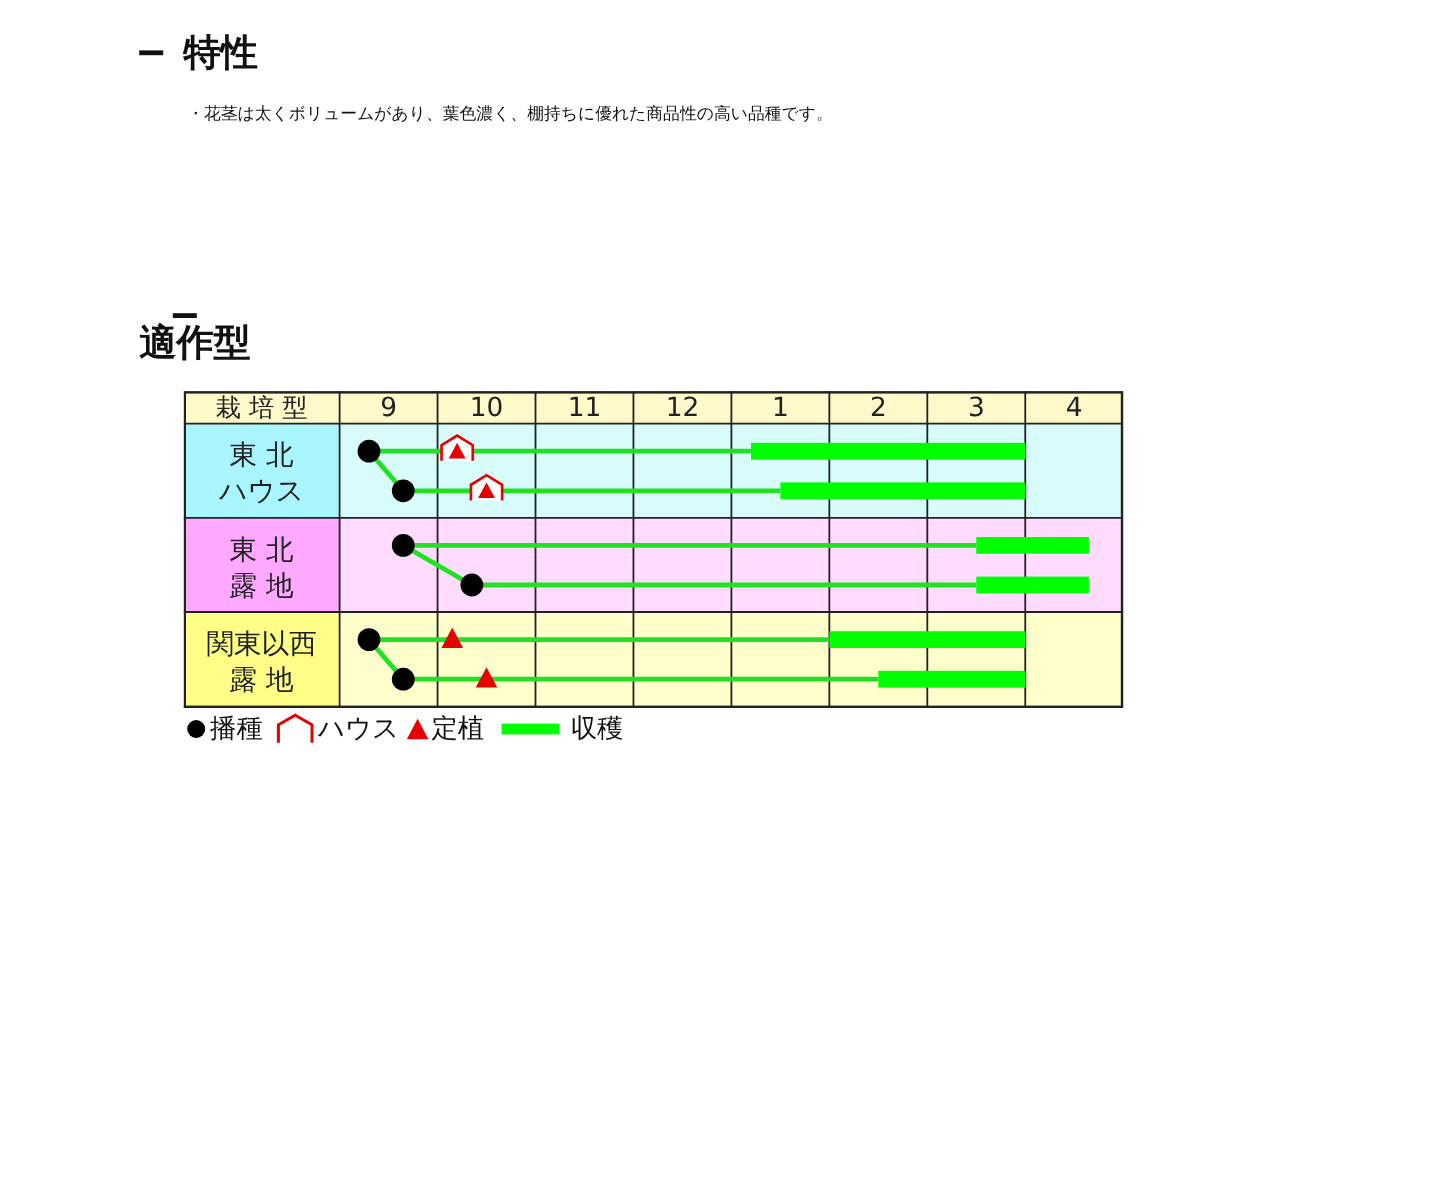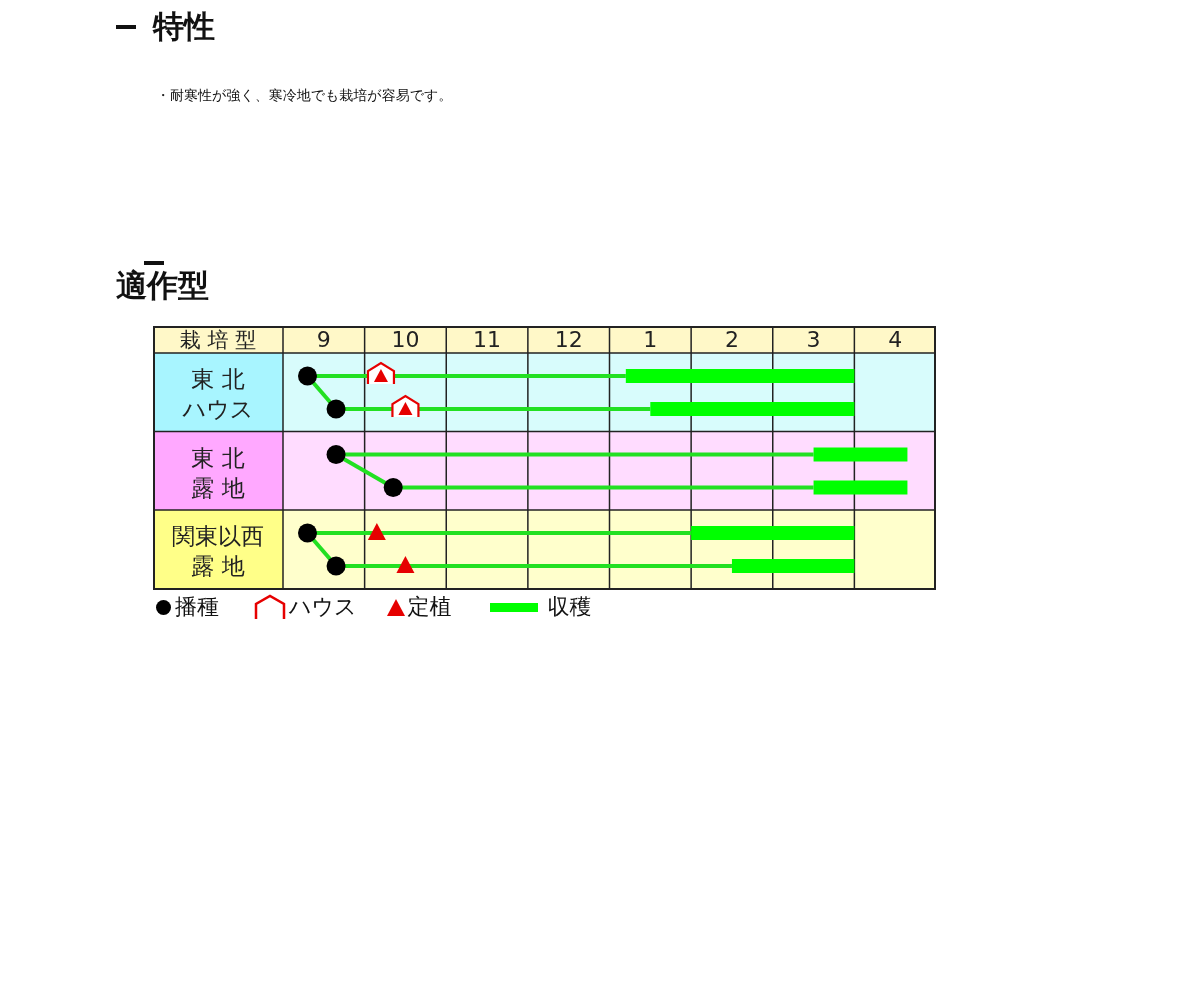--- a/index.html
+++ b/index.html
@@ -2,36 +2,36 @@
 <html><head>
 <meta charset="utf-8">
 <style>
   html,body{margin:0;padding:0;background:#ffffff;}
   body{width:1200px;height:1000px;position:relative;overflow:hidden;font-family:"DejaVu Sans","Liberation Sans",sans-serif;color:#111;}
   .h2{position:absolute;left:116px;font-family:"DejaVu Serif","Liberation Serif",serif;font-weight:bold;font-size:31px;display:flex;align-items:center;}
   .h2 .dash{display:inline-block;width:20px;height:4px;background:#111;margin-right:17px;}
   .bullets{position:absolute;left:156px;top:78px;font-size:14px;line-height:34px;}
   .bullets div{white-space:nowrap;}
   .chart{position:absolute;left:153px;top:326px;width:783px;height:264px;}
-  .legend{position:absolute;left:156px;top:592px;font-size:22px;display:flex;align-items:center;white-space:nowrap;gap:24px;}
+  .legend{position:absolute;left:156px;top:592px;font-size:22px;display:flex;align-items:center;white-space:nowrap;}
   .legend .it{display:flex;align-items:center;margin-right:6px;}
   .dot{width:15px;height:15px;border-radius:50%;background:#000;display:inline-block;margin-right:4px;}
   .tri{width:0;height:0;border-left:9px solid transparent;border-right:9px solid transparent;border-bottom:17px solid #e60000;display:inline-block;margin-right:3px;}
   .bar{width:48px;height:9px;background:#00ff00;display:inline-block;margin:0 10px 0 8px;}
 </style>
 </head>
 <body>
 
-<div class="h2" style="top:6px;">
+<div class="h2" style="top:23px;">
   <span class="dash"></span>
   <span>特性</span>
 </div>
 
 <div class="bullets">
-  <div>・耐寒性が強く、寒冷地でも栽培が容易です。</div>
+  <div>・花茎は太くボリュームがあり、葉色濃く、棚持ちに優れた商品性の高い品種です。</div>
 </div>
 
 <div class="h2" style="top:261px;flex-direction:column;">
   <span class="dash"></span>
   <span>適作型</span>
 </div>
 
 <svg class="chart" id="chart" viewBox="0 0 783 264" width="783" height="264">
     <rect x="0" y="0" width="783" height="27" fill="#fff8c8"></rect>
     <text x="65" y="21" text-anchor="middle" font-size="21" fill="#222" font-family="DejaVu Sans, Liberation Sans, sans-serif">栽 培 型</text>

